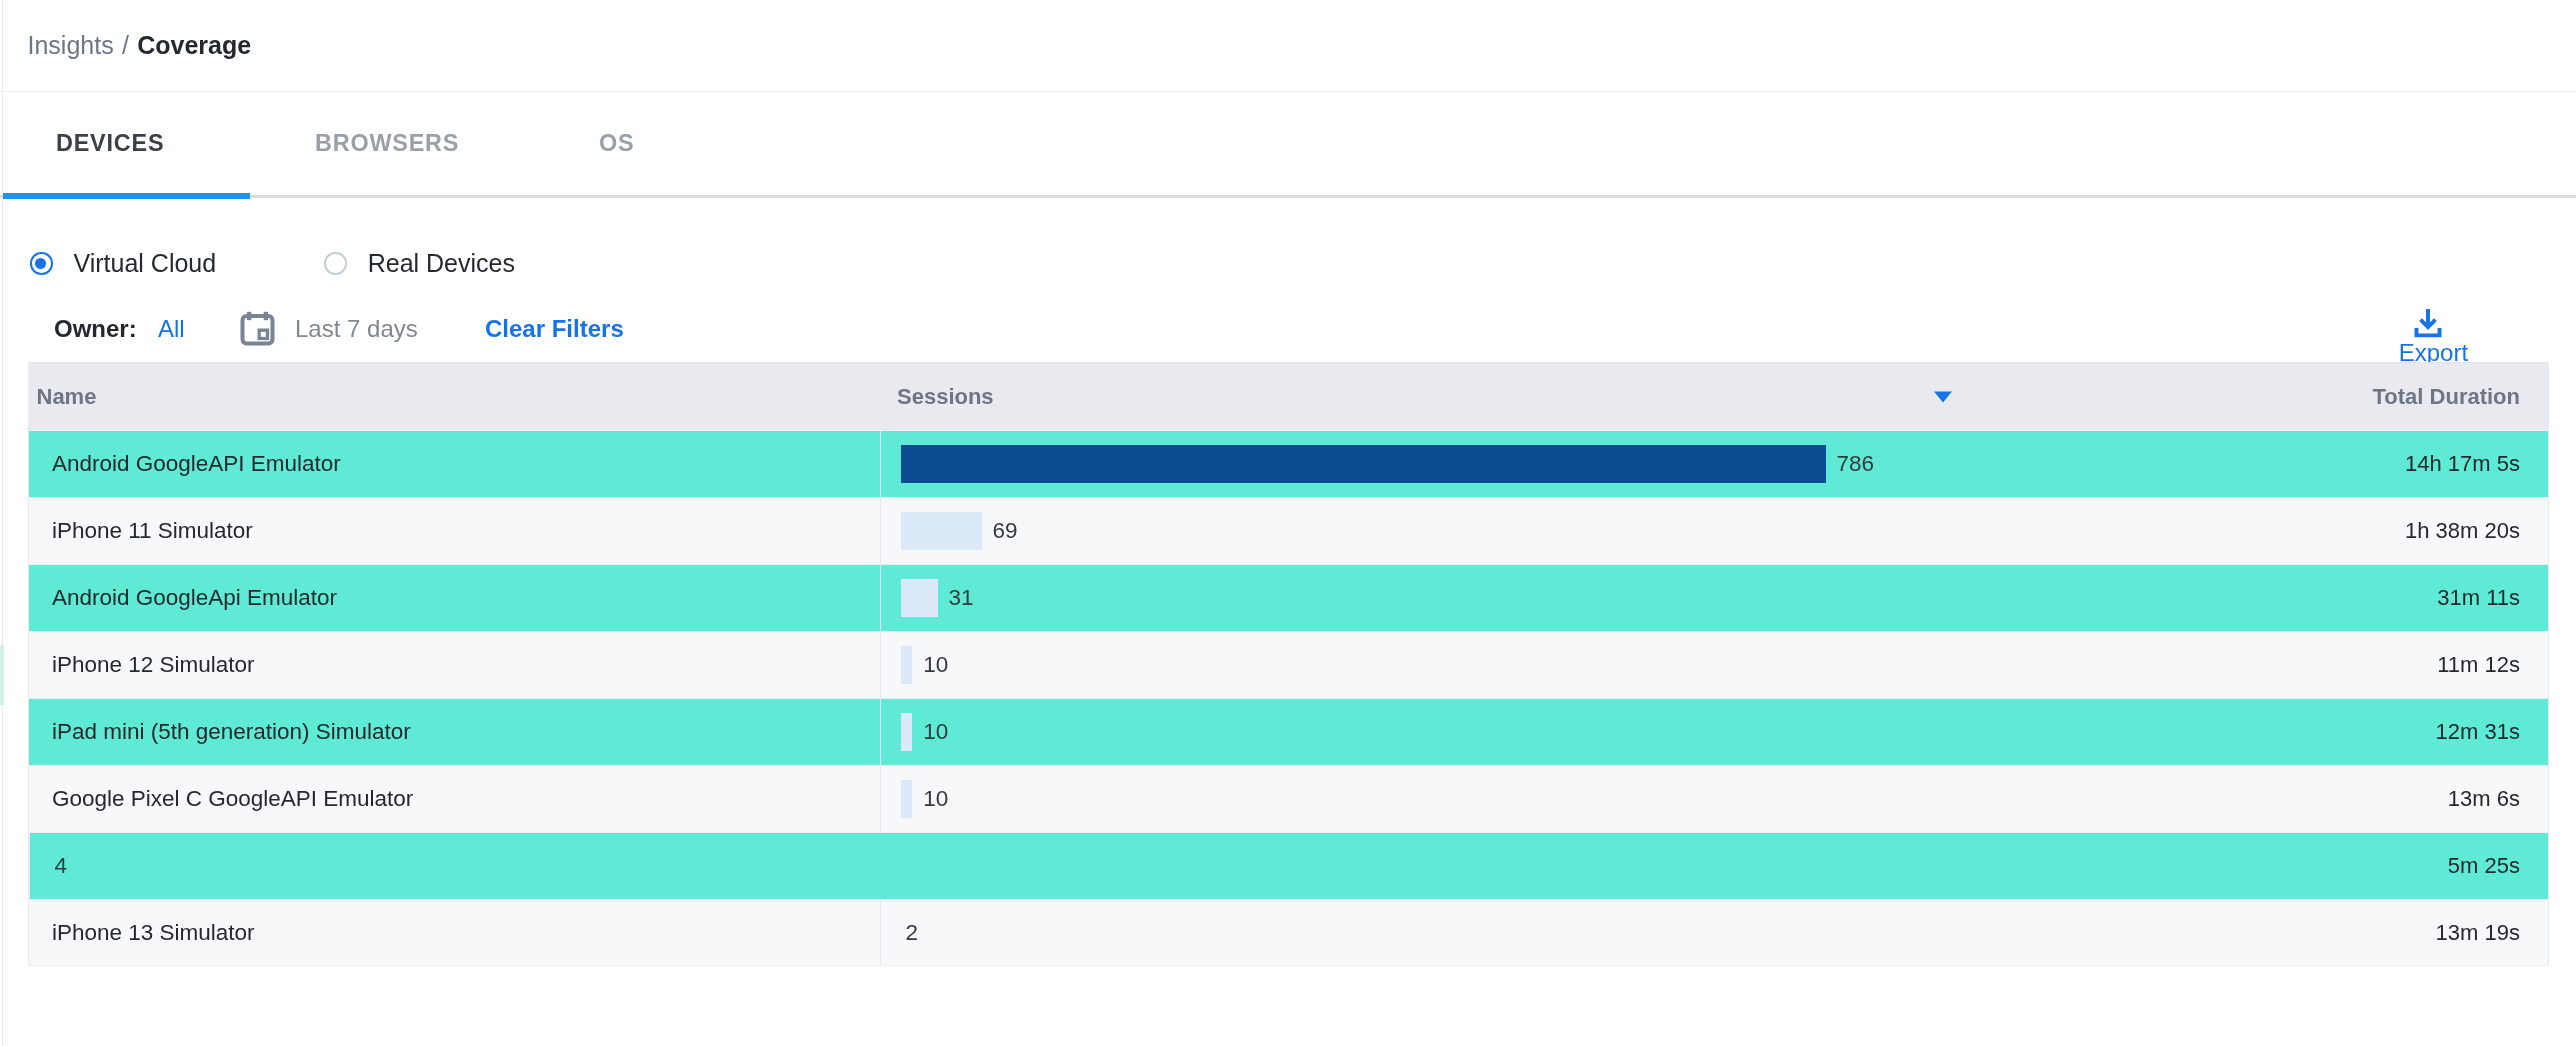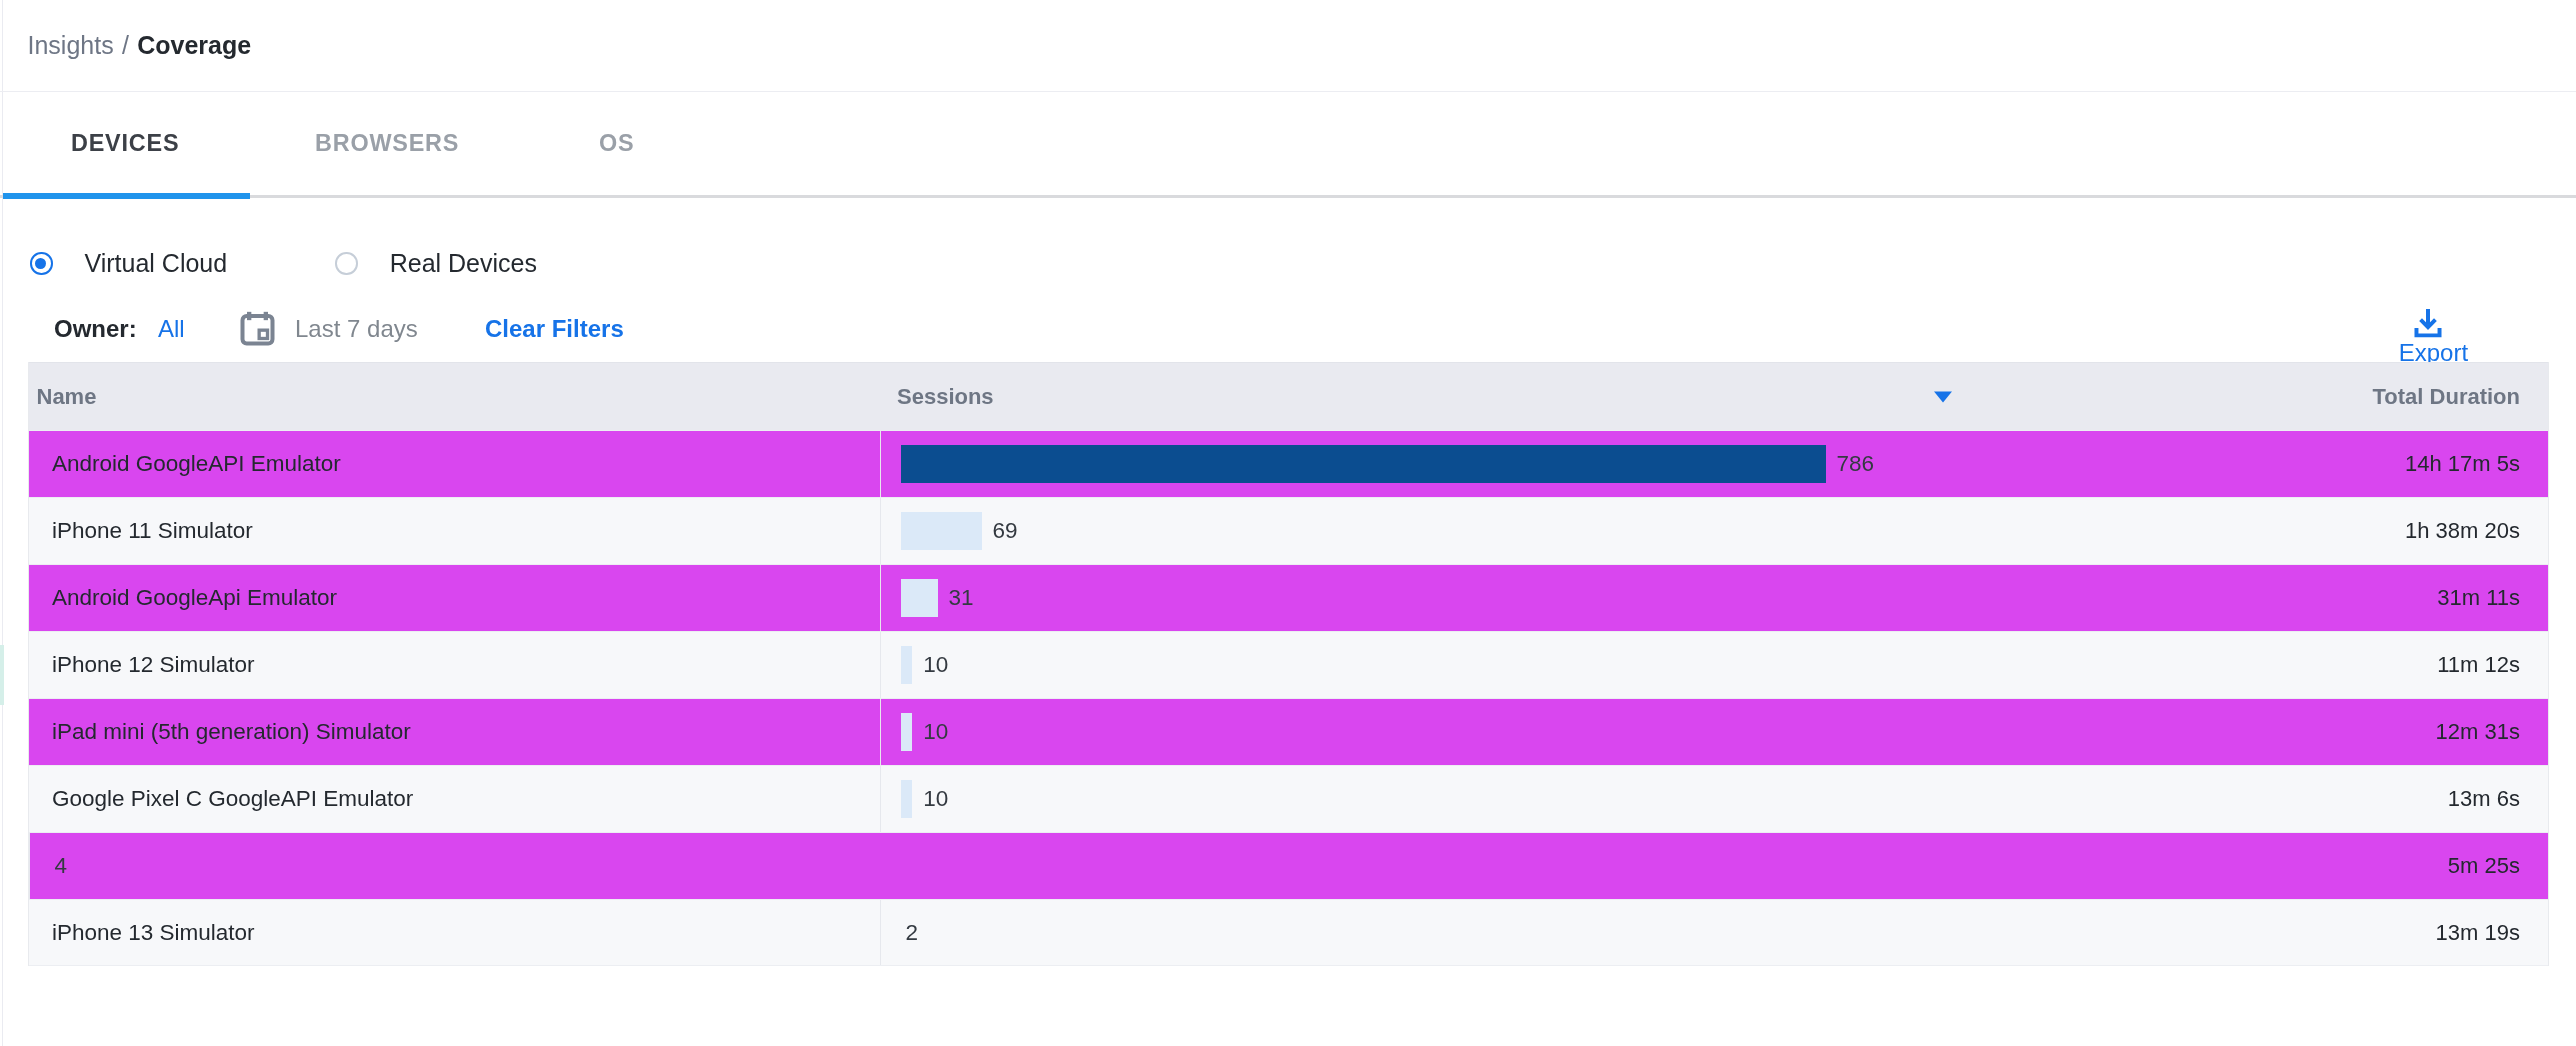--- a/index.html
+++ b/index.html
@@ -15,55 +15,55 @@
   
   .breadcrumb-bar { position:absolute; left:0; top:0; width:2576px; height:92px; border-bottom:1.7px solid #ecedf2; display:flex; align-items:center; padding-left:27.5px; }
   .crumb-section { font-size:25px; color:#6e7685; }
   .crumb-sep { font-size:25px; color:#6e7685; margin:0 8.3px; }
   .crumb-page { font-size:25px; font-weight:bold; color:#24292f; }
 
   
   .tabs-bar { position:absolute; left:0; top:93px; width:2576px; height:105px; }
   .tab { position:absolute; top:0; height:100px; display:flex; align-items:center; font-size:23.4px; font-weight:bold; letter-spacing:0.8px; color:#9aa0a8; cursor:pointer; }
   .tab.active { color:#3c4047; }
-  .tab-devices { left:71px; }
+  .tab-devices { left:56px; }
   .tab-browsers { left:315px; }
   .tab-os { left:599px; }
   .tabs-underline-track { position:absolute; left:0; top:102px; width:2576px; height:2.5px; background:#d9dadd; }
   .tabs-underline-active { position:absolute; left:2.5px; top:100px; width:247px; height:5.8px; background:#2094ec; }
 
   
   .radio-row { position:absolute; left:30px; top:247px; height:33px; display:flex; align-items:center; }
   .radio-option { display:flex; align-items:center; cursor:pointer; }
   .radio-option + .radio-option { margin-left:108px; }
   .radio-circle { width:22.5px; height:22.5px; border-radius:50%; position:relative; }
   .radio-circle.selected { border:2.5px solid #1673e8; background:#fff; }
   .radio-circle.selected::after { content:""; position:absolute; left:3.3px; top:3.3px; width:11px; height:11px; border-radius:50%; background:#1673e8; }
   .radio-circle.unselected { border:2.5px solid #c6ced8; background:#fff; }
-  .radio-label { margin-left:32px; font-size:25px; color:#24292f; }
+  .radio-label { margin-left:21px; font-size:25px; color:#24292f; }
 
   
   .filter-row { position:absolute; left:0; top:307px; width:2153px; height:43px; }
   .filter-row > * { position:absolute; top:0; height:43px; display:flex; align-items:center; }
   .owner-label { left:54px; font-size:24px; font-weight:bold; color:#24292f; }
   .owner-value { left:158px; font-size:24px; color:#1673e8; cursor:pointer; }
   .date-filter { left:240px; cursor:pointer; }
   .date-range-label { left:295px; font-size:24px; color:#80878f; cursor:pointer; }
   .clear-filters { left:485px; font-size:24px; font-weight:bold; color:#1673e8; cursor:pointer; }
   .export-csv { left:2387px; cursor:pointer;flex-direction:column; }
   .export-csv .export-label { font-size:24px; color:#1673e8; margin-left:11.7px; }
 
   
   .coverage-table { position:absolute; left:27.5px; top:362px; width:2521px; border-left:0.8px solid #e8eaee; border-right:0.8px solid #e8eaee; }
   .thead { display:flex; height:68px; background:#e9eaf0; border-top:0.8px solid #e2e4ea; align-items:center; font-size:22px; font-weight:bold; color:#6e7684; }
   .th-name { width:851px; padding-left:8px; }
   .th-sessions { width:1110px; padding-left:17.5px; position:relative; display:flex; align-items:center; height:100%; cursor:pointer; }
   .sort-caret { position:absolute; right:38px; top:50%; transform:translateY(-50%); width:0; height:0; border-left:9.2px solid transparent; border-right:9.2px solid transparent; border-top:11.7px solid #1673e8; }
   .th-duration { flex:1; text-align:right; padding-right:27.5px; }
-  .tbody .trow { display:flex; height:67px; align-items:stretch; border-top:0.8px solid #eceef2; background:#d946ef; }
+  .tbody .trow { display:flex; height:67px; align-items:stretch; border-top:0.8px solid #eceef2; background:#5eead4; }
   .tbody .trow:nth-child(even) { background:#f7f8fa; }
   .tbody .trow:last-child { border-bottom:0.8px solid #eceef2; }
   .td-name { width:851px; display:flex; align-items:center; padding-left:23.4px; font-size:22.5px; color:#24292f; }
   .td-sessions { width:1110px; display:flex; align-items:center; padding-left:20px; border-left:0.8px solid #e6e8ed; }
   .session-bar { height:38px; background:#dbe9f8; flex:none; }
   .session-bar.max { background:#0b4d90; }
   .session-value { margin-left:11px; font-size:22.5px; color:#343a41; }
   .session-value.no-bar { margin-left:5px; }
   .td-duration { flex:1; display:flex; align-items:center; justify-content:flex-end; padding-right:27.5px; font-size:22px; color:#24292f; }
 

